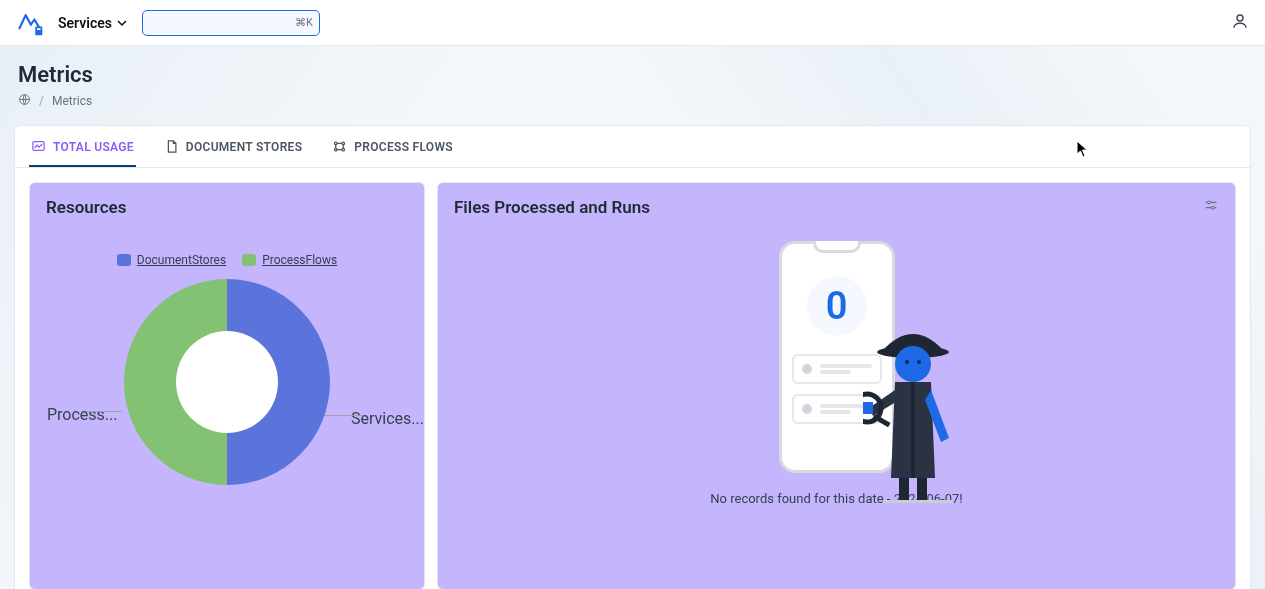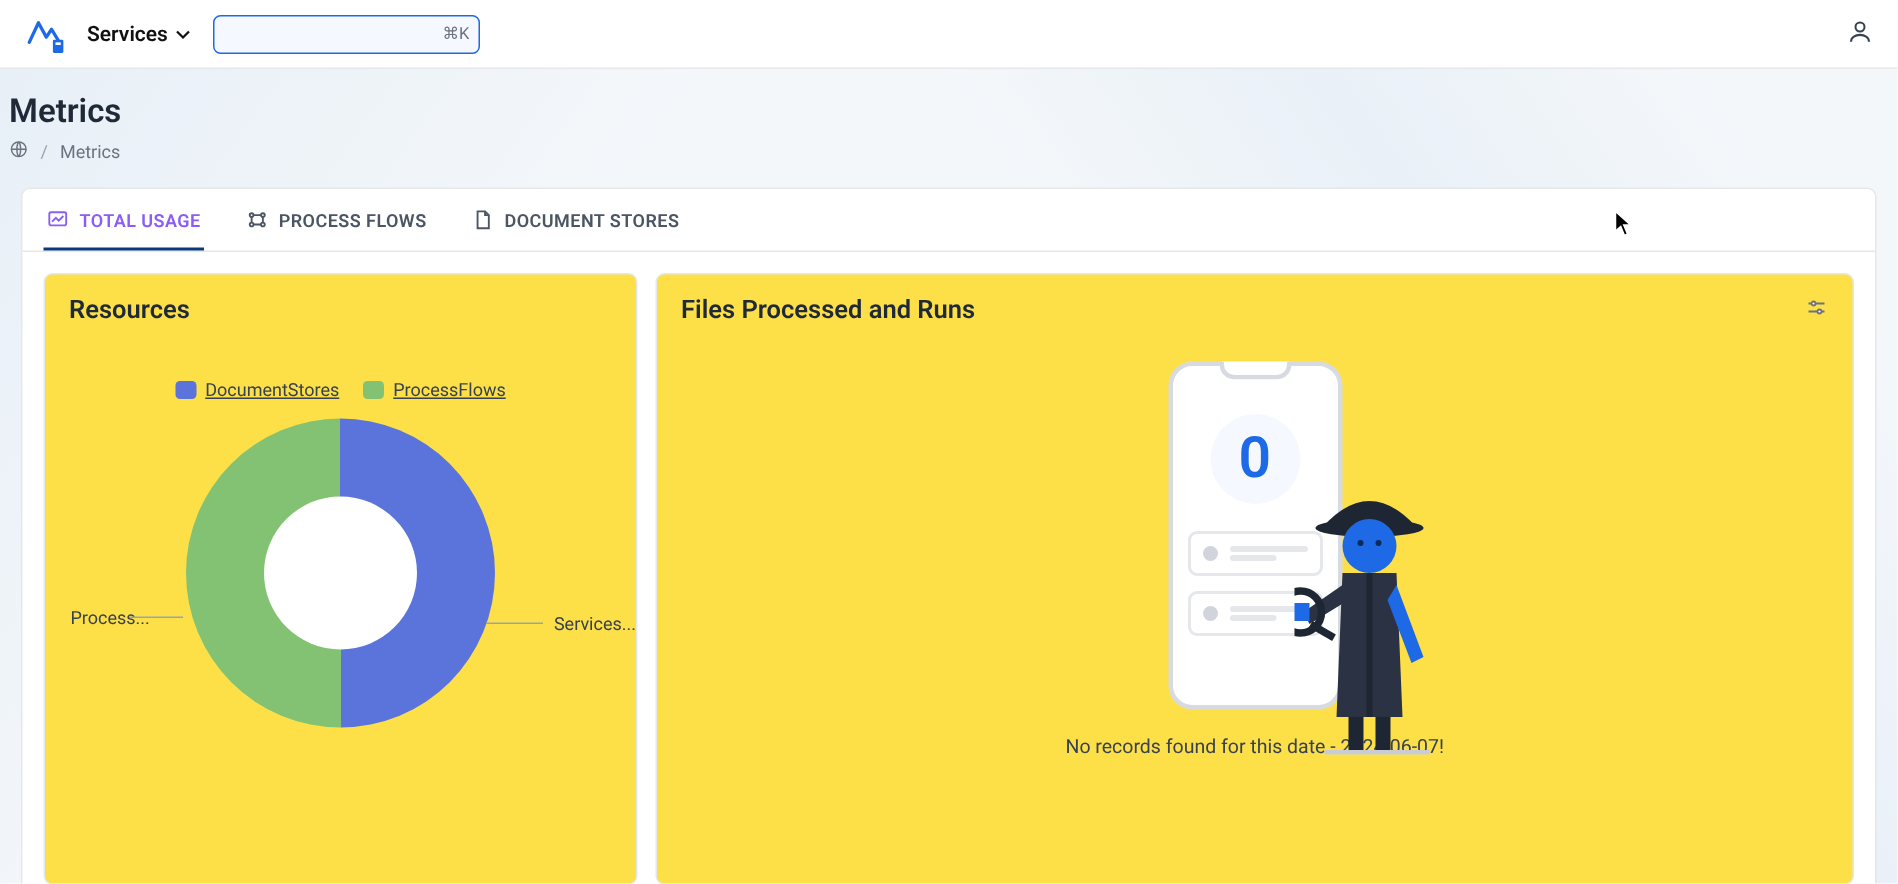--- a/index.html
+++ b/index.html
@@ -57,21 +57,21 @@
       padding: 0 6px;
       font-size: 11px;
       color: #6b7280;
     }
     .topbar-spacer { flex: 1; }
     .user-icon { color: #374151; cursor: pointer; }
 
     .page-header {
       position: relative;
       z-index: 2;
-      padding: 16px 6px 10px;
+      padding: 16px 18px 10px;
     }
     .page-title {
       font-size: 22px;
       font-weight: 600;
       color: #1f2937;
       margin-bottom: 6px;
     }
     .breadcrumb {
       display: flex;
       align-items: center;
@@ -114,21 +114,21 @@
       border-bottom-color: #0b3a7a;
     }
     .tab svg { width: 15px; height: 15px; }
 
     .panels {
       display: flex;
       gap: 12px;
       padding: 14px;
     }
     .panel {
-      background: #fde047;
+      background: #c4b5fd;
       border: 1px solid #e5e7eb;
       border-radius: 6px;
       padding: 14px 16px 20px;
     }
     .panel-resources { width: 396px; height: 408px; }
     .panel-files { flex: 1; height: 408px; position: relative; }
     .panel-title {
       font-size: 17px;
       font-weight: 600;
       color: #1f2937;
@@ -176,21 +176,21 @@
     }
     .donut .hole {
       position: absolute;
       top: 52px; left: 52px;
       width: 102px; height: 102px;
       background: #fff;
       border-radius: 50%;
     }
     .slice-label {
       position: absolute;
-      font-size: 12px;
+      font-size: 16px;
       color: #374151;
       white-space: nowrap;
       padding-left: 11px;
     }
     .slice-label.left { left: 6px; top: 222px; }
     .slice-label.right { right: 0px; top: 226px; }
     .slice-line {
       position: absolute;
       background: #9ca3af;
       height: 1px;
@@ -322,34 +322,34 @@
   <div class="tabs">
     <div class="tab active">
       <svg viewBox="0 0 24 24" fill="none" stroke="currentColor" stroke-width="2">
         <rect x="3" y="4" width="18" height="14" rx="2"></rect>
         <path d="M6 14l4-4 3 3 5-5"></path>
       </svg>
       <span>TOTAL USAGE</span>
     </div>
     <div class="tab">
       <svg viewBox="0 0 24 24" fill="none" stroke="currentColor" stroke-width="2">
+        <path d="M7 3h8l4 4v14H7z"></path>
+        <path d="M15 3v4h4"></path>
+      </svg>
+      <span>DOCUMENT STORES</span>
+    </div>
+    <div class="tab">
+      <svg viewBox="0 0 24 24" fill="none" stroke="currentColor" stroke-width="2">
         <circle cx="6" cy="7" r="2"></circle>
           <circle cx="18" cy="7" r="2"></circle>
         <circle cx="6" cy="17" r="2"></circle>
           <circle cx="18" cy="17" r="2"></circle>
         <path d="M8 7h8M8 17h8M6 9v6M18 9v6"></path>
       </svg>
       <span>PROCESS FLOWS</span>
-    </div>
-    <div class="tab">
-      <svg viewBox="0 0 24 24" fill="none" stroke="currentColor" stroke-width="2">
-        <path d="M7 3h8l4 4v14H7z"></path>
-        <path d="M15 3v4h4"></path>
-      </svg>
-      <span>DOCUMENT STORES</span>
     </div>
   </div>
 
   <div class="panels">
 
     <div class="panel panel-resources" style="position:relative;">
       <div class="panel-title">Resources</div>
 
       <div class="legend">
         <div class="legend-item">

